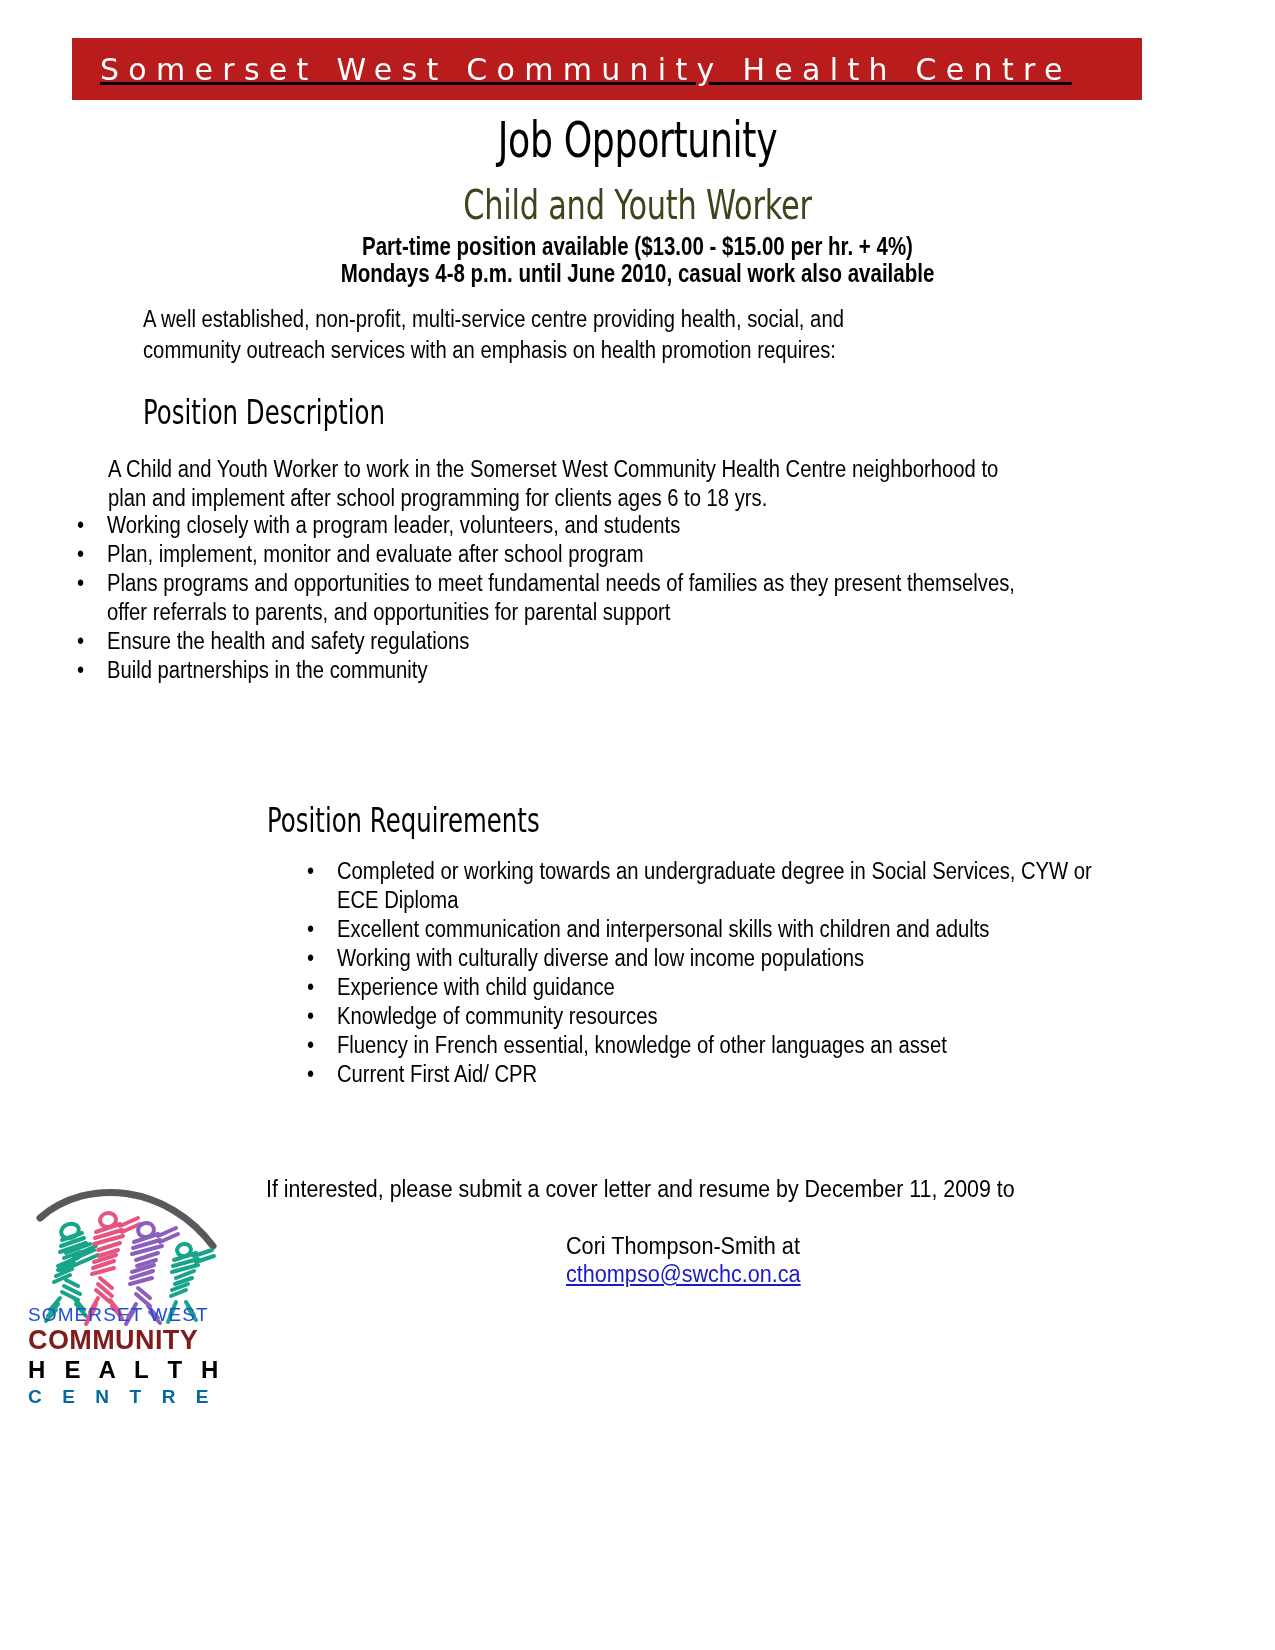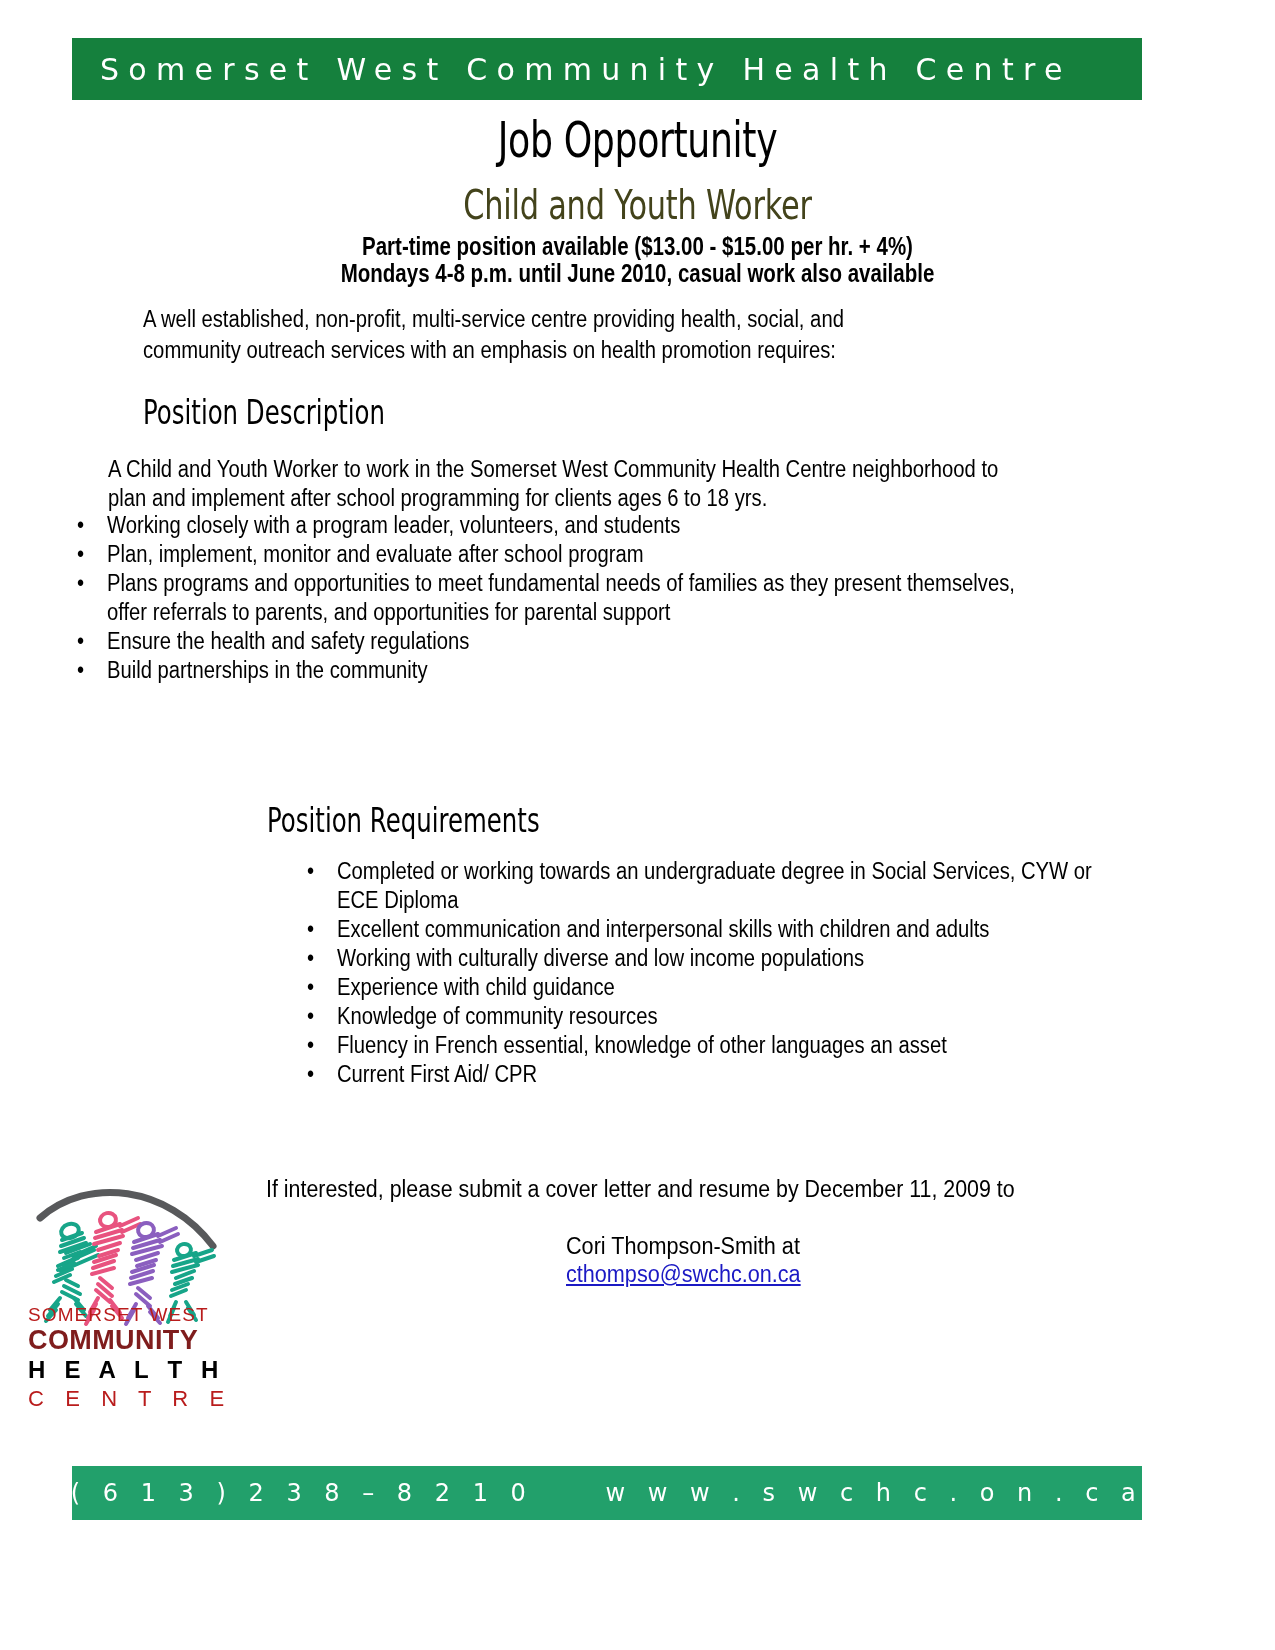--- a/index.html
+++ b/index.html
@@ -22,23 +22,24 @@
     background: #ffffff;
   }
 
   
   .header-band {
     position: absolute;
     left: 72px;
     top: 38px;
     width: 1070px;
     height: 62px;
-    background: #15803d;
+    background: #b91c1c;
     display: flex;
     align-items: center;
+    text-decoration: underline;
   }
   .header-band-title {
     font-family: "DejaVu Sans", sans-serif;
     font-size: 30px;
     font-weight: 400;
     color: #ffffff;
     letter-spacing: 9.3px;
     padding-left: 28px;
     white-space: nowrap;
   }
@@ -205,21 +206,21 @@
     width: 200px;
     height: 248px;
   }
   .logo svg { display: block; }
   .logo-text {
     position: absolute;
     left: 28px;
     width: 200px;
     text-align: left;
     font-family: "Liberation Sans", sans-serif;
-    color: #b91c1c;
+    color: #1d4ed8;
     white-space: nowrap;
   }
   .logo-l1 {
     top: 1304px;
     font-size: 19px;
     letter-spacing: 1.1px;
     font-weight: 400;
   }
   .logo-l2 {
     top: 1325px;
@@ -230,24 +231,24 @@
   }
   .logo-l3 {
     top: 1356px;
     font-size: 24px;
     font-weight: bold;
     letter-spacing: 6.2px;
     color: #000000;
   }
   .logo-l4 {
     top: 1386px;
-    font-size: 22px;
-    font-weight: 400;
+    font-size: 19px;
+    font-weight: 700;
     letter-spacing: 7.6px;
-    color: #b91c1c;
+    color: #0369a1;
   }
 
   
   .footer-band {
     position: absolute;
     left: 72px;
     top: 1466px;
     width: 1070px;
     height: 54px;
     background: #22a06b;
@@ -395,21 +396,14 @@
         <path d="M158 144 L166 157 M160 150 L168 162"></path>
         <path d="M166 98 L184 92 M168 104 L186 98"></path>
       </g>
     </svg>
   </div>
   <div class="logo-text logo-l1">SOMERSET WEST</div>
   <div class="logo-text logo-l2">COMMUNITY</div>
   <div class="logo-text logo-l3">H E A L T H</div>
   <div class="logo-text logo-l4">C E N T R E</div>
 
-  <div class="footer-band">
-    <div class="footer-text">
-      <span>( 6 1 3 ) 2 3 8 – 8 2 1 0</span>
-      <span class="footer-gap"></span>
-      <span>w w w . s w c h c . o n . c a</span>
-    </div>
-  </div>
 
 </div>
 
 </body></html>

